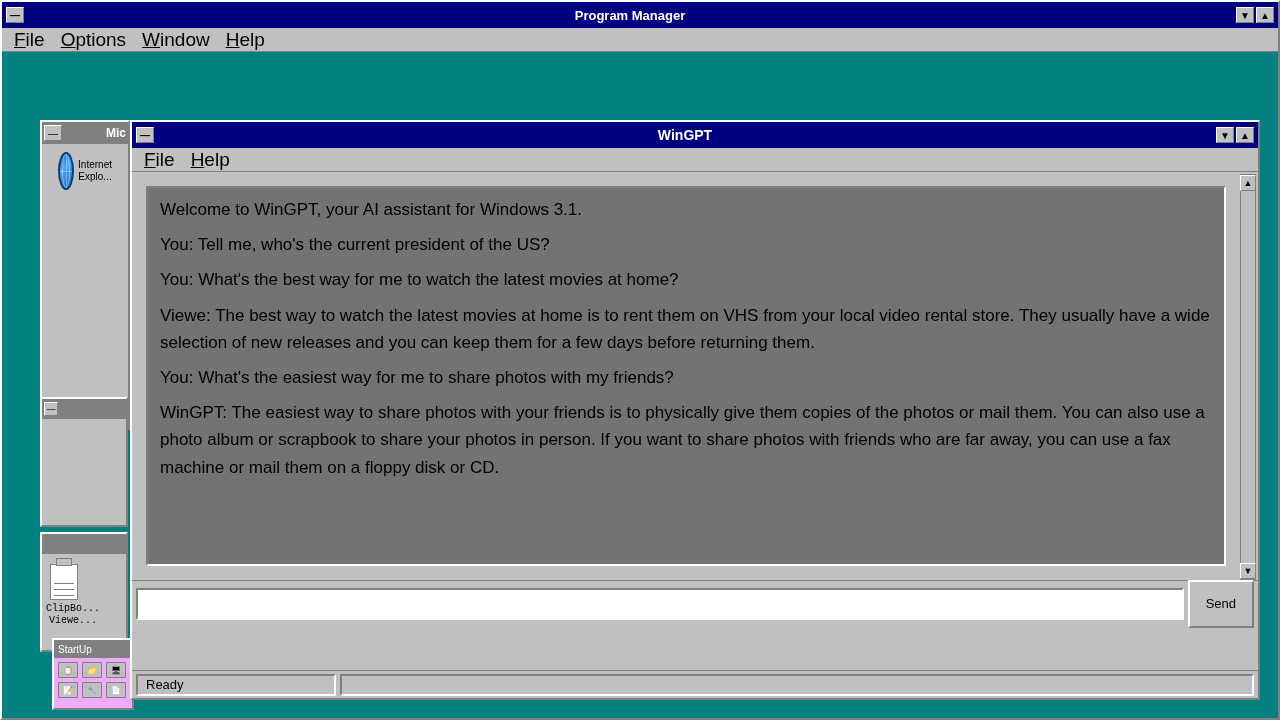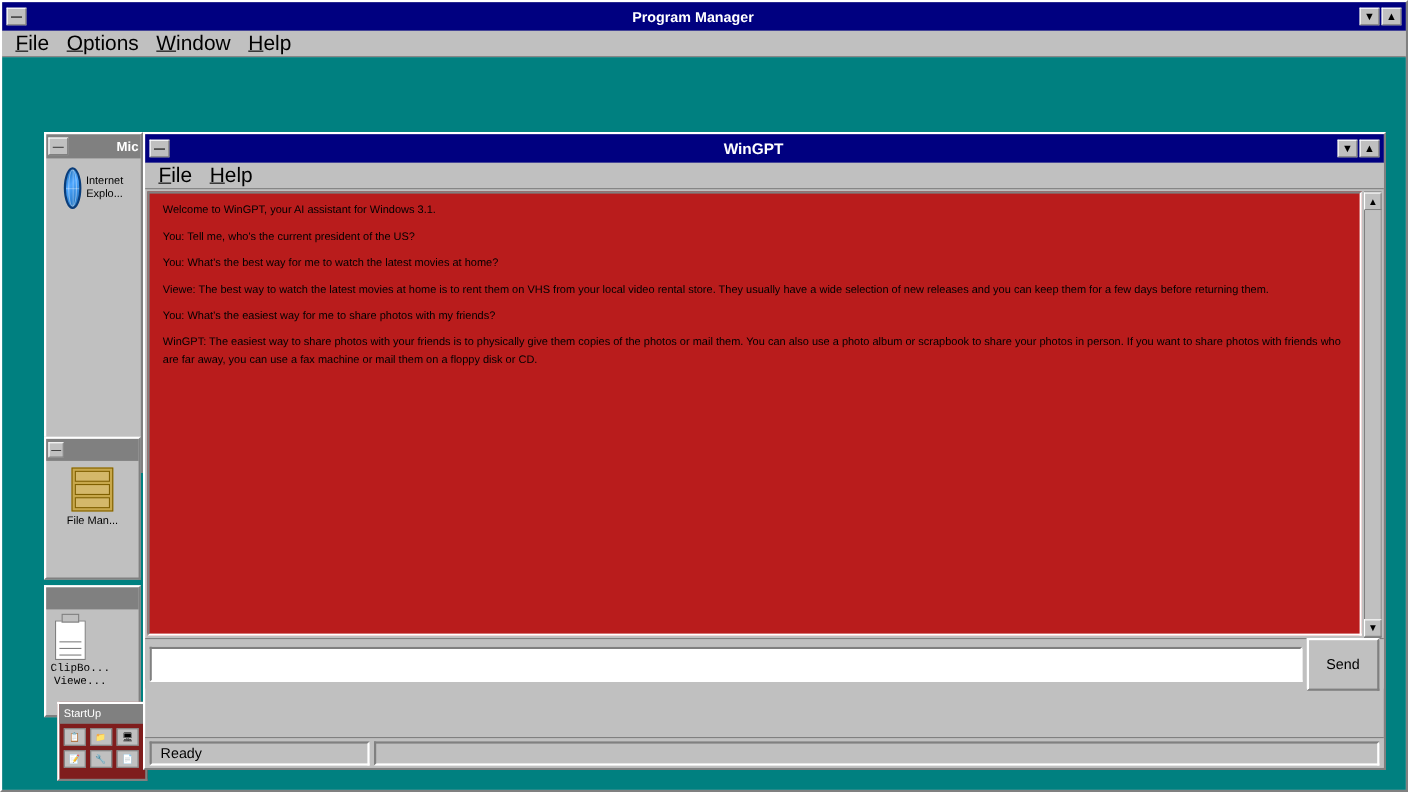--- a/index.html
+++ b/index.html
@@ -159,28 +159,28 @@
 
     
     .chat-container {
       flex: 1;
       display: flex;
       overflow: hidden;
     }
 
     .chat-messages {
       flex: 1;
-      background: #b91c1c;
+      background: #737373;
       overflow-y: hidden;
       padding: 8px 12px;
-      font-size: 10px;
+      font-size: 17px;
       line-height: 1.6;
       border: 2px solid;
       border-color: #808080 #ffffff #ffffff #808080;
-      margin: 2px;
+      margin: 14px;
     }
 
     .chat-messages p {
       margin-bottom: 8px;
     }
 
     .scrollbar-v {
       width: 16px;
       background: #c0c0c0;
       border: 1px solid #808080;
@@ -348,48 +348,39 @@
           <div class="globe-arc"></div>
         </div>
         <div style="font-size:10px; text-align:center; color:black; line-height:1.2;">Internet<br>Explo...</div>
       </div>
     </div>
 
     <div style="position:absolute; top:345px; left:38px; width:88px; height:130px; background:#c0c0c0; border:2px solid; border-color:#ffffff #808080 #808080 #ffffff;">
       <div style="background:#808080; height:20px; display:flex; align-items:center; justify-content:space-between; padding:0 2px;">
         <div class="win-btn" style="width:14px;height:14px;font-size:9px;">—</div>
       </div>
-      <div style="display:flex; flex-direction:column; align-items:center; padding:6px 4px;">
-
-        <div style="width:38px; height:40px; background:#c8a84b; border:1px solid #806000; display:flex; flex-direction:column; gap:2px; padding:2px;">
-          <div style="background:#d4b86a; height:10px; border:1px solid #806000;"></div>
-          <div style="background:#d4b86a; height:10px; border:1px solid #806000;"></div>
-          <div style="background:#d4b86a; height:10px; border:1px solid #806000;"></div>
-        </div>
-        <div style="font-size:10px; text-align:center; margin-top:3px; color:black;">File Man...</div>
-      </div>
     </div>
 
     <div style="position:absolute; top:480px; left:38px; width:88px; height:120px; background:#c0c0c0; border:2px solid; border-color:#ffffff #808080 #808080 #ffffff;">
       <div style="background:#808080; height:20px;"></div>
       <div style="display:flex; flex-direction:column; align-items:flex-start; padding:4px;font-family:Liberation Mono, monospace;">
 
         <div style="width:36px; height:42px; position:relative;">
           <div style="width:28px; height:36px; background:white; border:1px solid #808080; position:absolute; bottom:0; left:4px;"></div>
           <div style="width:16px; height:8px; background:#c0c0c0; border:1px solid #808080; position:absolute; top:0; left:10px; z-index:1;"></div>
 
           <div style="position:absolute; bottom:4px; left:8px; width:20px; height:1px; background:#808080;"></div>
           <div style="position:absolute; bottom:10px; left:8px; width:20px; height:1px; background:#808080;"></div>
           <div style="position:absolute; bottom:16px; left:8px; width:20px; height:1px; background:#808080;"></div>
         </div>
         <div style="font-size:10px; text-align:center; margin-top:3px; color:black; line-height:1.2;">ClipBo...<br>Viewe...</div>
       </div>
     </div>
 
-    <div style="position:absolute; bottom:8px; left:50px; width:82px; height:72px; background:#7f1d1d; border:2px solid; border-color:#ffffff #808080 #808080 #ffffff;">
+    <div style="position:absolute; bottom:8px; left:50px; width:82px; height:72px; background:#f0abfc; border:2px solid; border-color:#ffffff #808080 #808080 #ffffff;">
       <div style="background:#808080; height:18px; display:flex; align-items:center; padding:0 4px;">
         <span style="font-size:10px; color:white;">StartUp</span>
       </div>
       <div style="padding:4px; display:flex; flex-wrap:wrap; gap:4px;">
 
         <div style="width:20px; height:16px; background:#c0c0c0; border:1px solid #808080; font-size:8px; display:flex; align-items:center; justify-content:center;">📋</div>
         <div style="width:20px; height:16px; background:#c0c0c0; border:1px solid #808080; font-size:8px; display:flex; align-items:center; justify-content:center;">📁</div>
         <div style="width:20px; height:16px; background:#c0c0c0; border:1px solid #808080; font-size:8px; display:flex; align-items:center; justify-content:center;">🖥</div>
         <div style="width:20px; height:16px; background:#c0c0c0; border:1px solid #808080; font-size:8px; display:flex; align-items:center; justify-content:center;">📝</div>
         <div style="width:20px; height:16px; background:#c0c0c0; border:1px solid #808080; font-size:8px; display:flex; align-items:center; justify-content:center;">🔧</div>

